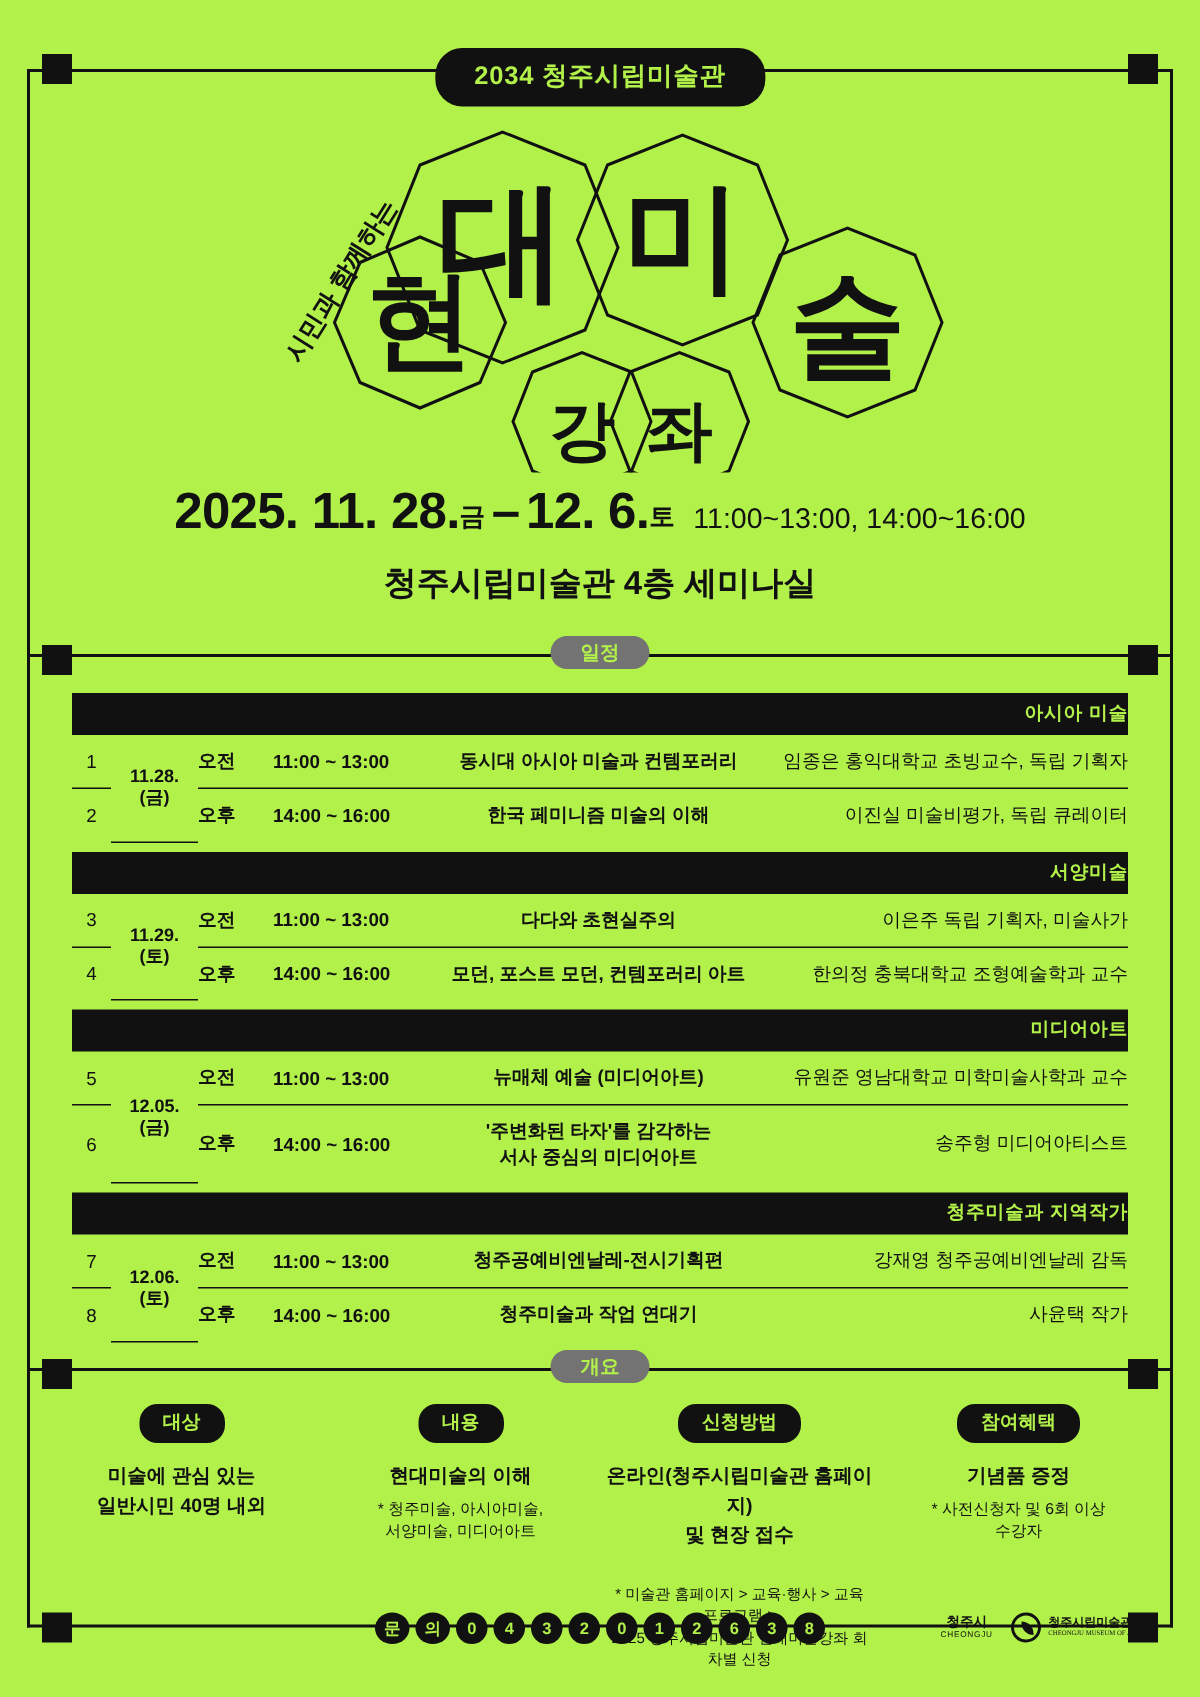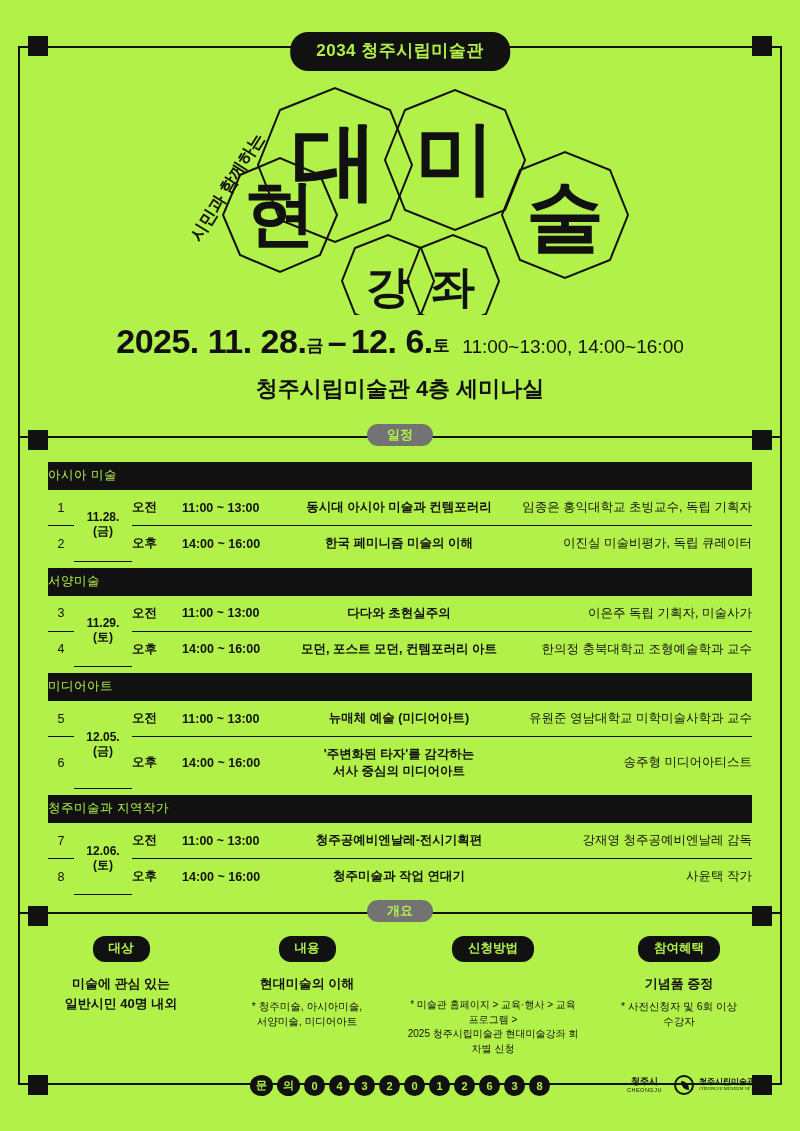--- a/index.html
+++ b/index.html
@@ -93,22 +93,22 @@
     line-height: 1;
   }
 
   
   .schedule {
     position: absolute;
     left: 48px; right: 48px; top: 462px;
   }
   .cat-bar {
     background: #111; color: #b2f04a;
-    text-align: left;
-    font-size: 12.5px; font-weight: normal;
+    text-align: right;
+    font-size: 12.5px; font-weight: bold;
     padding: 5px 0 6px;
     letter-spacing: 0.5px;
   }
   table.sched {
     width: 100%;
     border-collapse: collapse;
     font-size: 12.5px;
   }
   table.sched td {
     padding: 9px 0;
@@ -338,21 +338,21 @@
   </div>
 
 <div class="sec" style="top:900px;">
   <div class="rule"></div>
   <div class="pill">개요</div>
 </div>
 
 <div class="overview" id="overview-root">
     <div class="ov-col"><div class="ov-pill">대상</div><div class="ov-main">미술에 관심 있는<br>일반시민 40명 내외</div></div>
     <div class="ov-col"><div class="ov-pill">내용</div><div class="ov-main">현대미술의 이해</div><div class="ov-sub">* 청주미술, 아시아미술,<br>서양미술, 미디어아트</div></div>
-    <div class="ov-col"><div class="ov-pill">신청방법</div><div class="ov-sub2">* 미술관 홈페이지 &gt; 교육·행사 &gt; 교육 프로그램 &gt;<br>2025 청주시립미술관 현대미술강좌 회차별 신청</div></div>
+    <div class="ov-col"><div class="ov-pill">신청방법</div><div class="ov-main">온라인(청주시립미술관 홈페이지)<br>및 현장 접수</div><div class="ov-sub2">* 미술관 홈페이지 &gt; 교육·행사 &gt; 교육 프로그램 &gt;<br>2025 청주시립미술관 현대미술강좌 회차별 신청</div></div>
     <div class="ov-col"><div class="ov-pill">참여혜택</div><div class="ov-main">기념품 증정</div><div class="ov-sub">* 사전신청자 및 6회 이상<br>수강자</div></div>
   </div>
 
 <div class="footer">
   <div class="contact" id="contact-root">
       <div class="c-circ wide">문</div>
       <div class="c-circ wide">의</div>
       <div class="c-circ">0</div>
       <div class="c-circ">4</div>
       <div class="c-circ">3</div>

